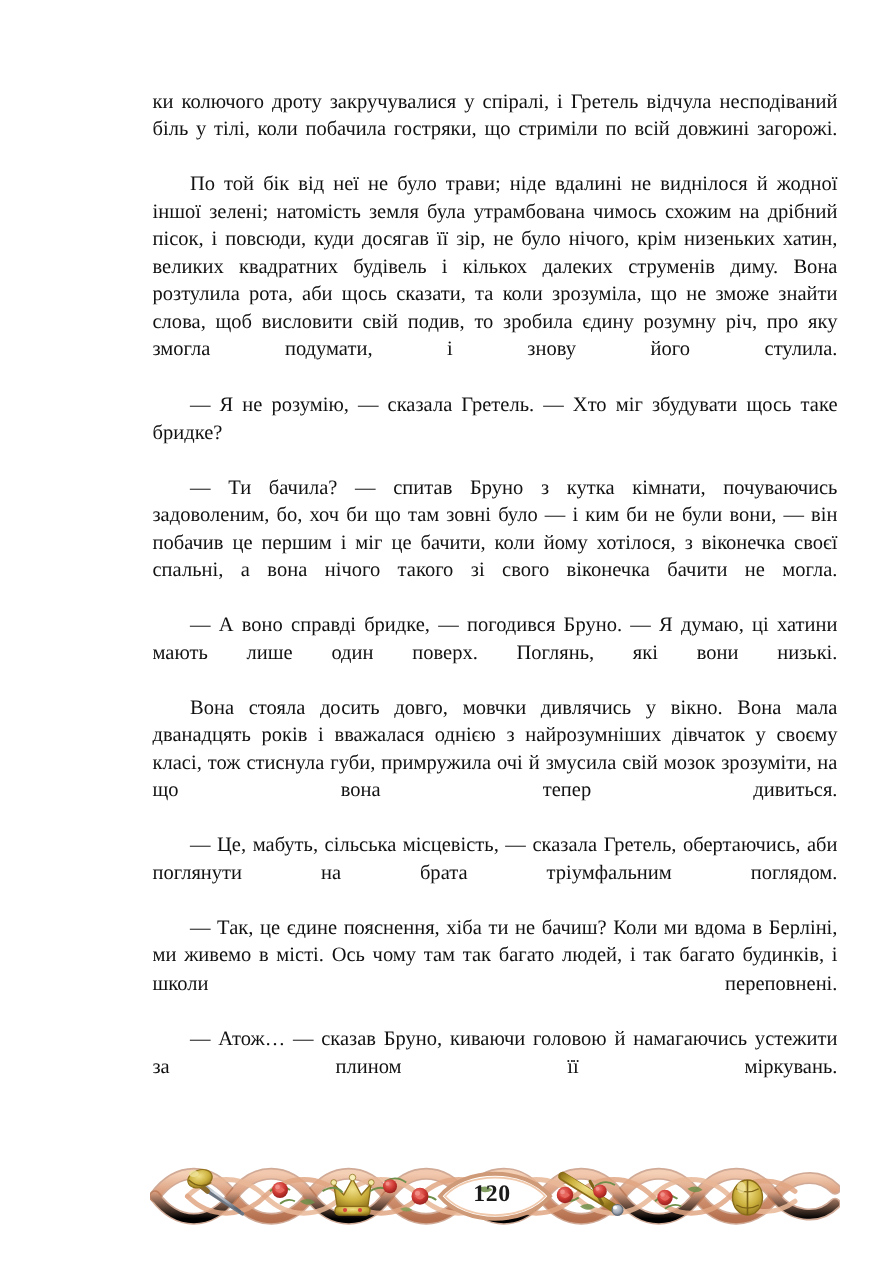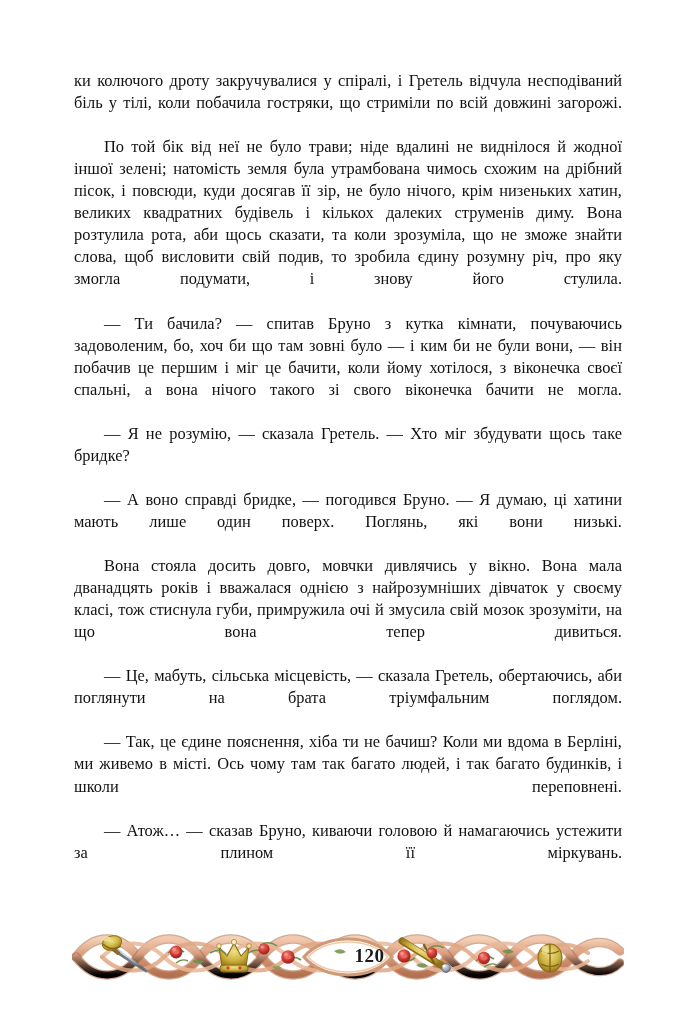--- a/index.html
+++ b/index.html
@@ -15,20 +15,21 @@
     overflow: hidden;
     font-family: "Liberation Serif", "DejaVu Serif", serif;
     color: #111111;
     -webkit-font-smoothing: antialiased;
   }
 
   .page {
     position: absolute;
     inset: 0;
     background: #ffffff;
+    margin-left: 48px;
   }
 
   
   .text-column {
     position: absolute;
     left: 74px;
     top: 70px;
     width: 548px;
   }
 
@@ -85,22 +86,22 @@
   }
 </style>
 </head>
 <body>
 
 <div class="page">
 
   <div class="text-column">
     <p class="para no-indent">ки колючого дроту закручувалися у спіралі, і Гретель відчула несподіваний біль у тілі, коли побачила гостряки, що стриміли по всій довжині загорожі.</p>
     <p class="para">По той бік від неї не було трави; ніде вдалині не виднілося й жодної іншої зелені; натомість земля була утрамбована чимось схожим на дрібний пісок, і повсюди, куди досягав її зір, не було нічого, крім низеньких хатин, великих квадратних будівель і кількох далеких струменів диму. Вона розтулила рота, аби щось сказати, та коли зрозуміла, що не зможе знайти слова, щоб висловити свій подив, то зробила єдину розумну річ, про яку змогла подумати, і знову його стулила.</p>
+    <p class="para">— Я не розумію, — сказала Гретель. — Хто міг збудувати щось таке бридке?</p>
     <p class="para">— Ти бачила? — спитав Бруно з кутка кімнати, почуваючись задоволеним, бо, хоч би що там зовні було — і ким би не були вони, — він побачив це першим і міг це бачити, коли йому хотілося, з віконечка своєї спальні, а вона нічого такого зі свого віконечка бачити не могла.</p>
-    <p class="para">— Я не розумію, — сказала Гретель. — Хто міг збудувати щось таке бридке?</p>
     <p class="para">— А воно справді бридке, — погодився Бруно. — Я думаю, ці хатини мають лише один поверх. Поглянь, які вони низькі.</p>
     <p class="para">Вона стояла досить довго, мовчки дивлячись у вікно. Вона мала дванадцять років і вважалася однією з найрозумніших дівчаток у своєму класі, тож стиснула губи, примружила очі й змусила свій мозок зрозуміти, на що вона тепер дивиться.</p>
     <p class="para">— Це, мабуть, сільська місцевість, — сказала Гретель, обертаючись, аби поглянути на брата тріумфальним поглядом.</p>
     <p class="para">— Так, це єдине пояснення, хіба ти не бачиш? Коли ми вдома в Берліні, ми живемо в місті. Ось чому там так багато людей, і так багато будинків, і школи переповнені.</p>
     <p class="para">— Атож… — сказав Бруно, киваючи головою й намагаючись устежити за плином її міркувань.</p>
 
   </div>
 
   <div class="footer">
 

